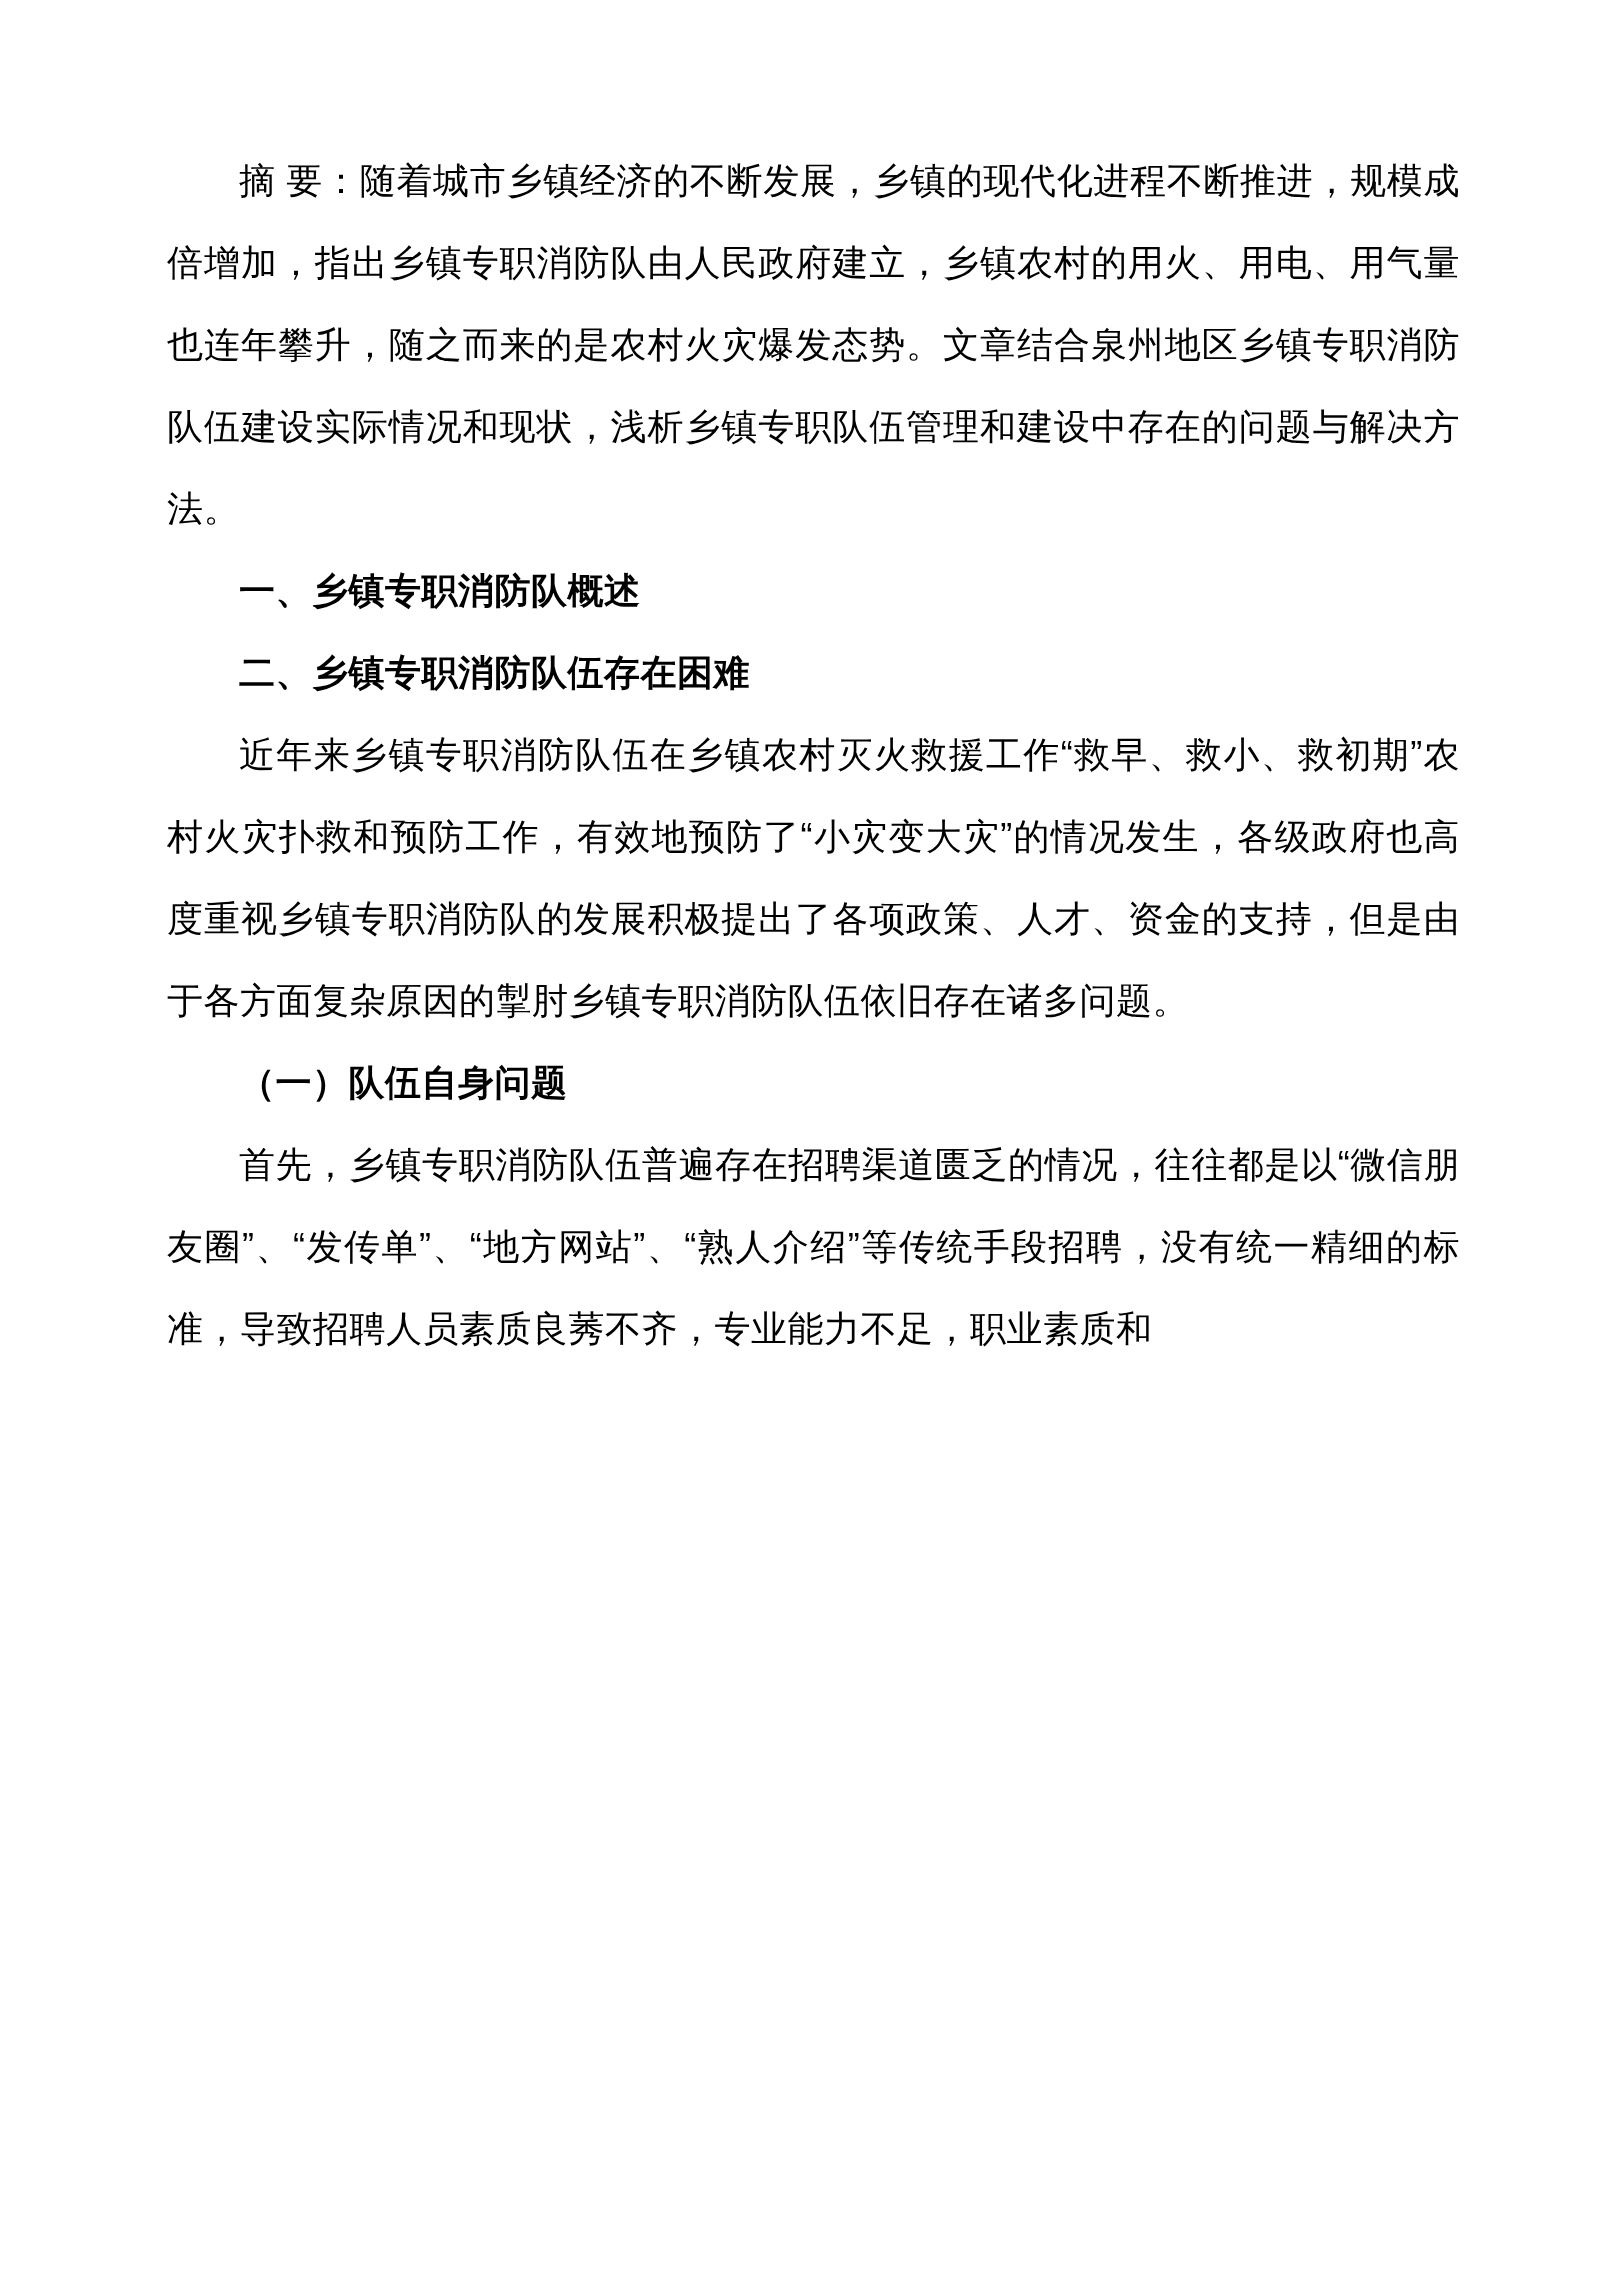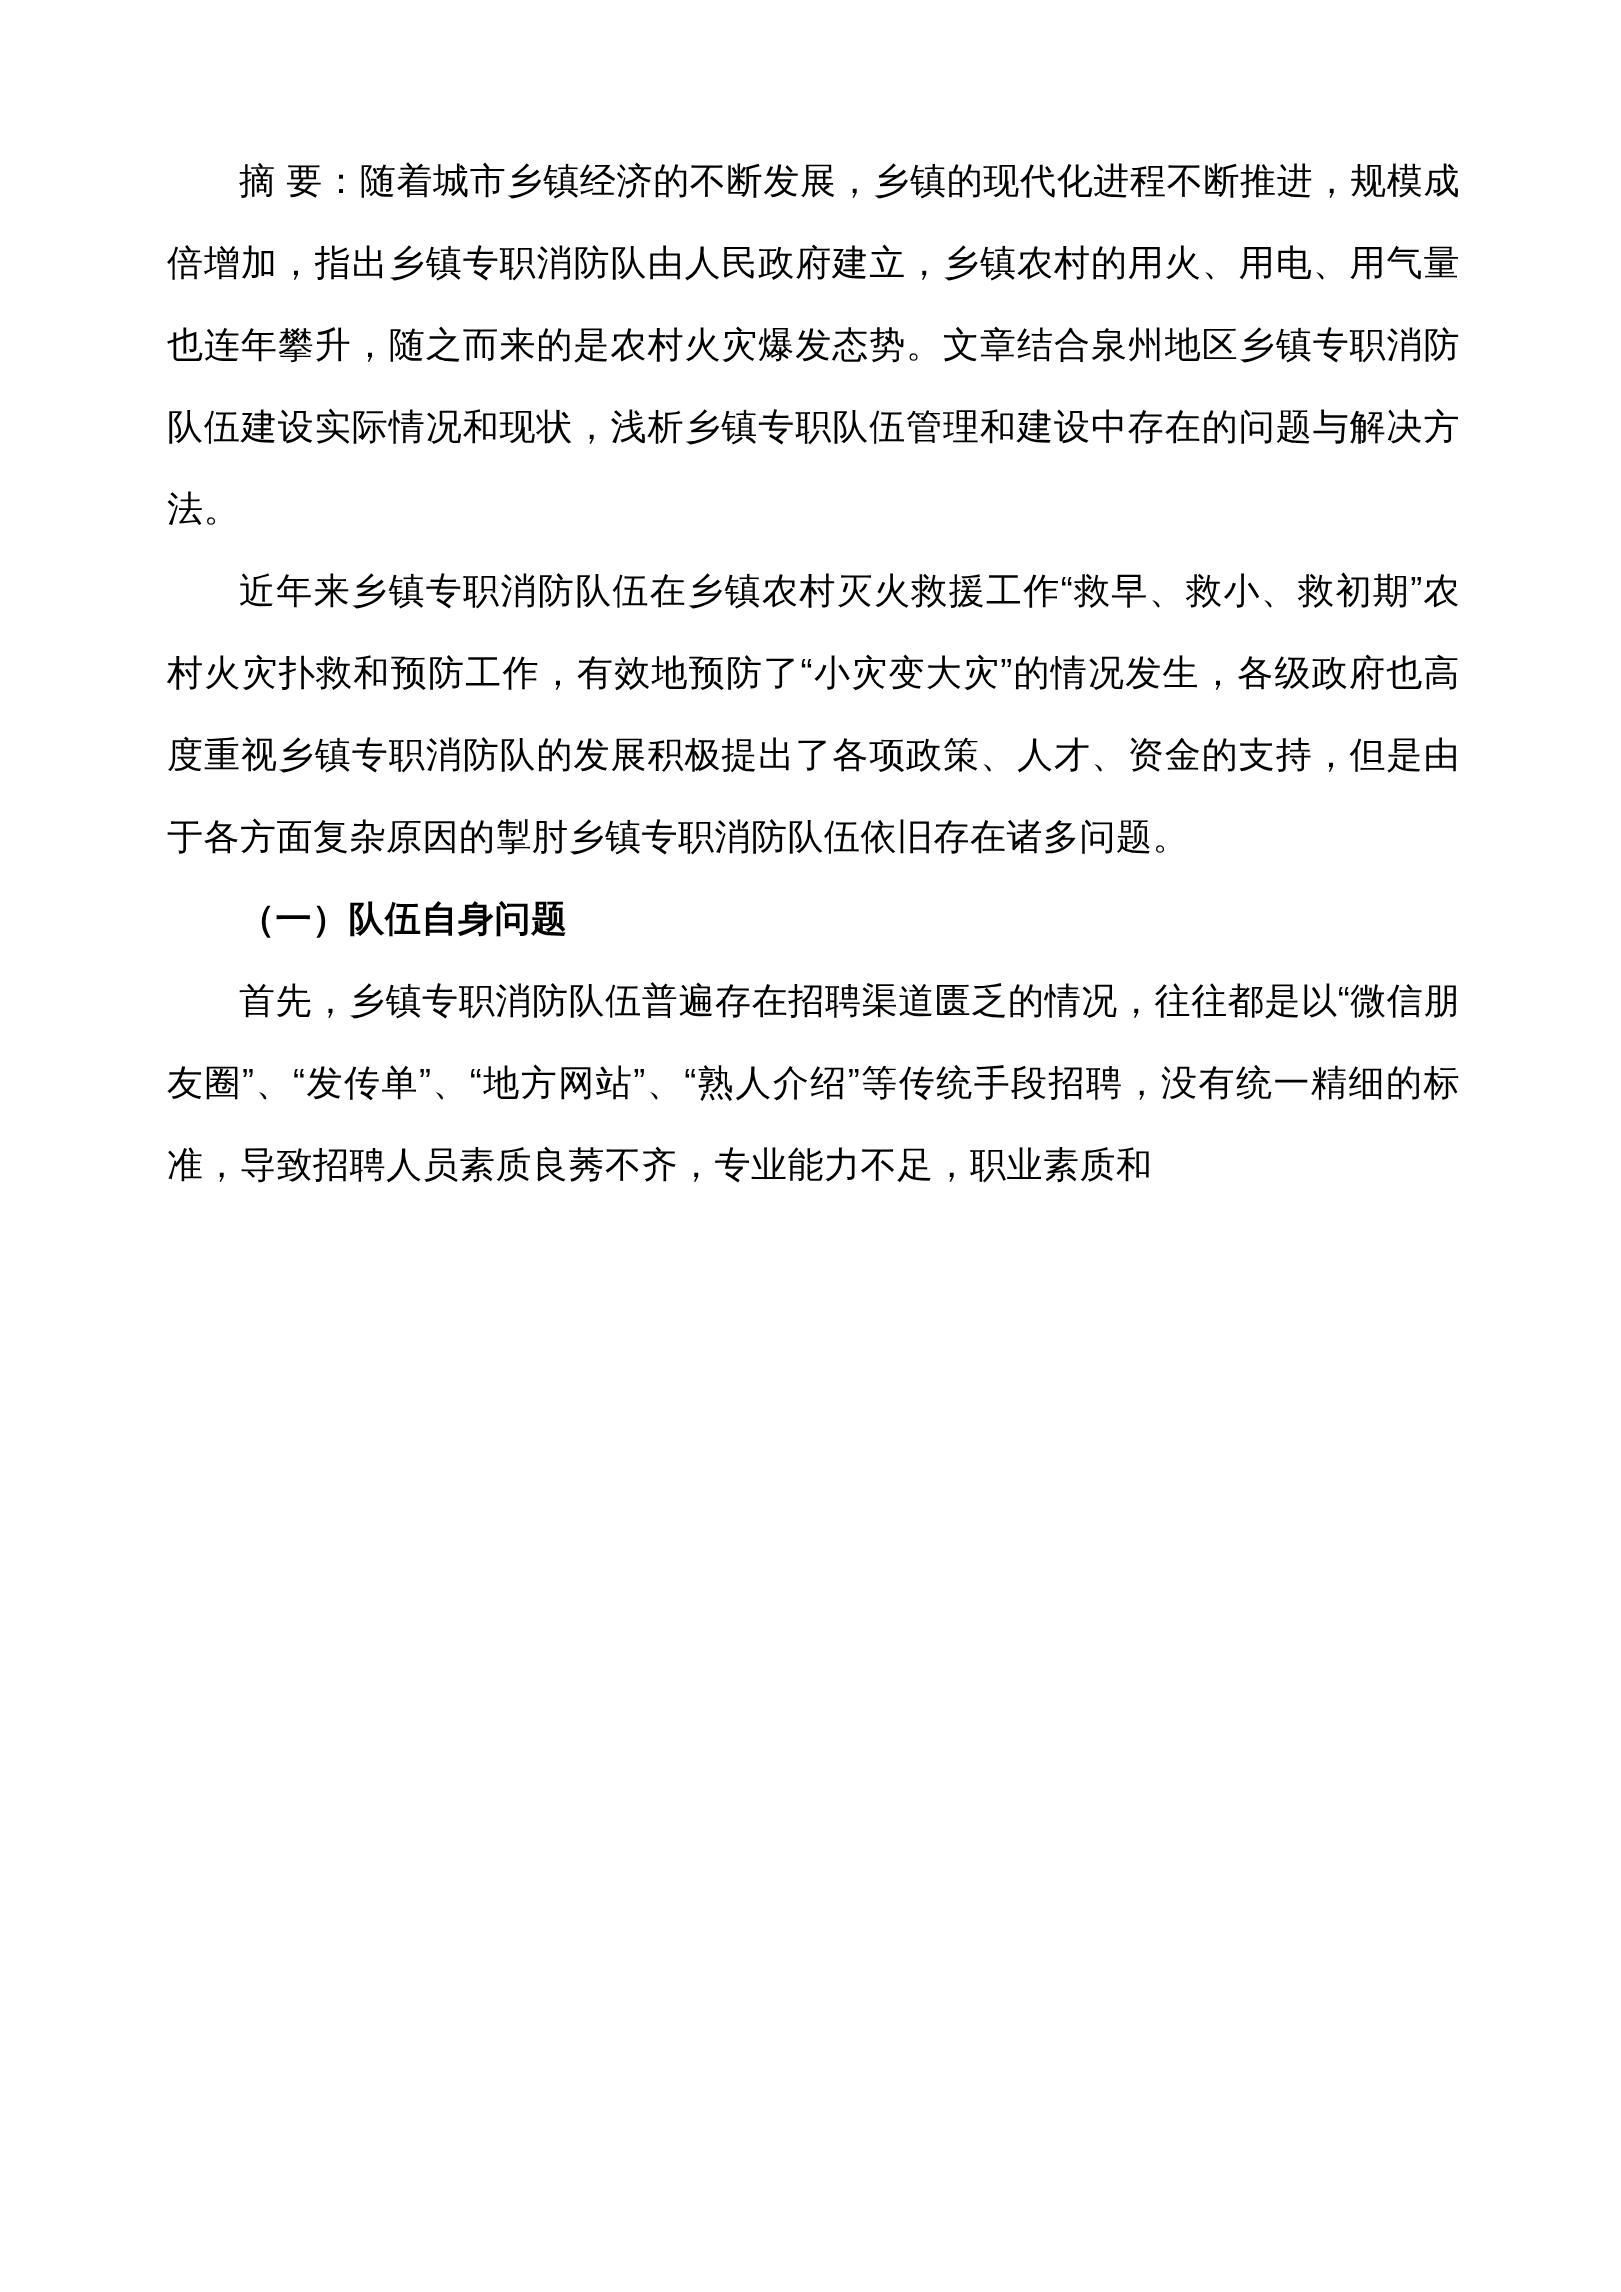--- a/index.html
+++ b/index.html
@@ -38,22 +38,24 @@
     font-weight: normal;
   }
 </style>
 </head>
 <body>
 
 <div class="page">
 
   <p class="para"><span class="bold">摘 要：</span><span>随着城市乡镇经济的不断发展，乡镇的现代化进程不断推进，规模成倍增加，指出乡镇专职消防队由人民政府建立，乡镇农村的用火、用电、用气量也连年攀升，随之而来的是农村火灾爆发态势。文章结合泉州地区乡镇专职消防队伍建设实际情况和现状，浅析乡镇专职队伍管理和建设中存在的问题与解决方法。</span></p>
 
+  <h2 class="heading">一、乡镇专职消防队概述</h2>
 
 
+  <h2 class="heading">二、乡镇专职消防队伍存在困难</h2>
 
   <p class="para">近年来乡镇专职消防队伍在乡镇农村灭火救援工作“救早、救小、救初期”农村火灾扑救和预防工作，有效地预防了“小灾变大灾”的情况发生，各级政府也高度重视乡镇专职消防队的发展积极提出了各项政策、人才、资金的支持，但是由于各方面复杂原因的掣肘乡镇专职消防队伍依旧存在诸多问题。</p>
 
   <h2 class="heading">（一）队伍自身问题</h2>
 
   <p class="para">首先，乡镇专职消防队伍普遍存在招聘渠道匮乏的情况，往往都是以“微信朋友圈”、“发传单”、“地方网站”、“熟人介绍”等传统手段招聘，没有统一精细的标准，导致招聘人员素质良莠不齐，专业能力不足，职业素质和</p>
 
 </div>
 
 

